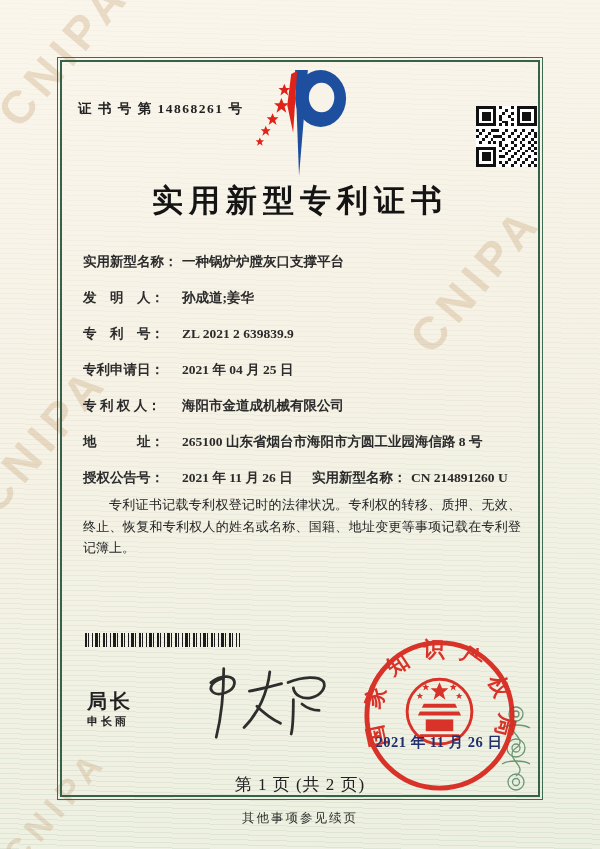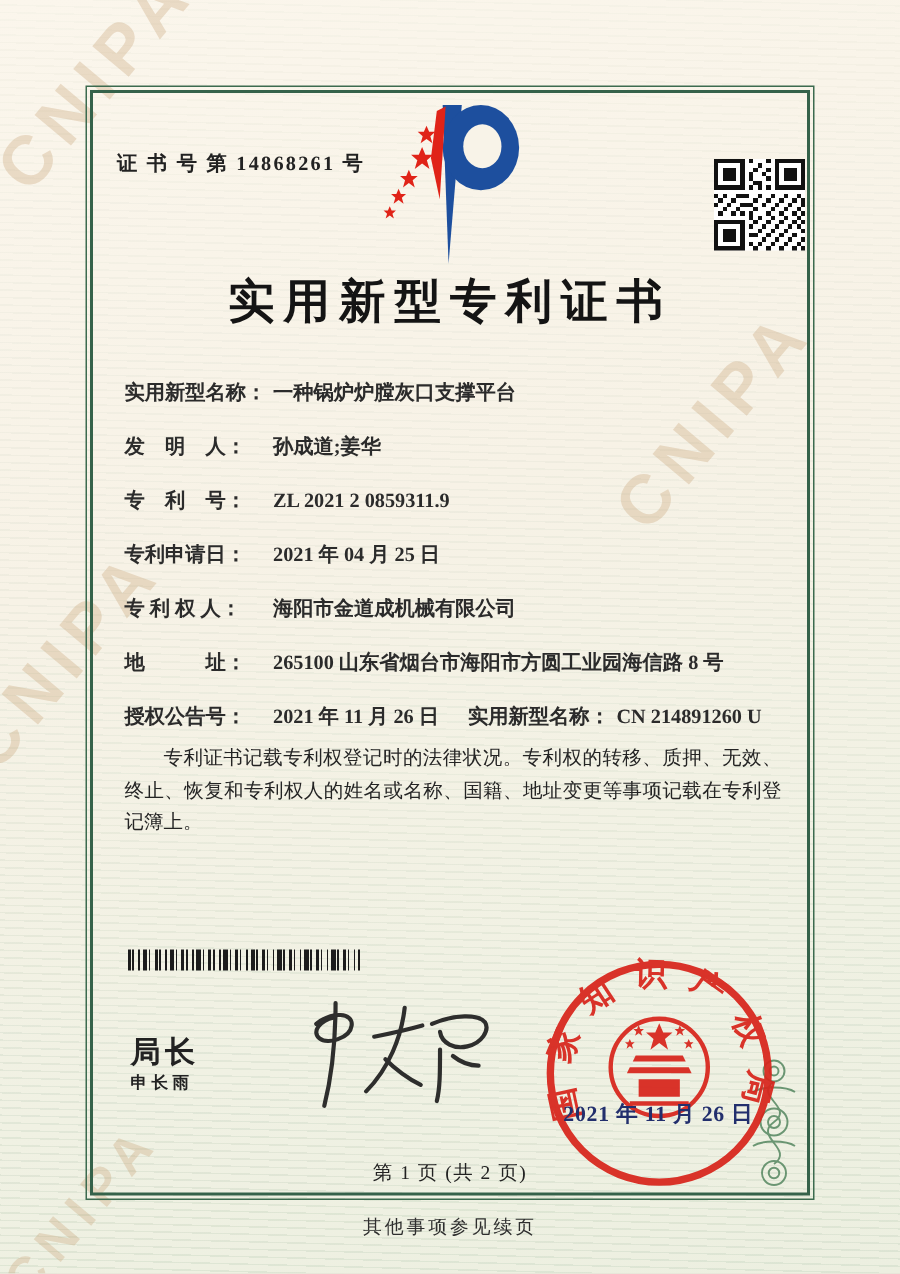--- a/index.html
+++ b/index.html
@@ -52,21 +52,21 @@
              letter-spacing:3px;z-index:2;}
   .sig-name{position:absolute;left:87px;top:714px;font-size:11px;font-weight:600;
             letter-spacing:3px;z-index:2;}
   .signature{position:absolute;left:183px;top:664px;width:150px;height:80px;z-index:3;}
   
   .seal{position:absolute;left:361px;top:637px;width:157px;height:157px;z-index:2;opacity:.93;}
   .seal-date{position:absolute;left:370px;top:733px;width:138px;text-align:center;z-index:4;
              font-size:14.5px;font-weight:700;color:#222f6d;letter-spacing:.5px;}
   
   .pageind{position:absolute;left:0;top:773px;width:100%;text-align:center;
-           font-size:13px;letter-spacing:1px;z-index:2;}
+           font-size:17px;letter-spacing:1px;z-index:2;}
   .contnote{position:absolute;left:0;top:810px;width:100%;text-align:center;
             font-size:12.5px;letter-spacing:2px;z-index:2;color:#2e2e2e;}
   .ornament{position:absolute;left:492px;top:698px;width:48px;height:96px;z-index:1;opacity:.8;}
 </style>
 </head>
 <body>
 
 <div class="page">
 
   <div class="guilloche"></div>
@@ -106,21 +106,21 @@
   <h1 class="title">实用新型专利证书</h1>
 
   <div class="fields">
     <div class="frow first">
       <span class="flabel">实用新型名称：</span><span class="fvalue">一种锅炉炉膛灰口支撑平台</span>
     </div>
     <div class="frow">
       <span class="flabel">发　明　人：</span><span class="fvalue">孙成道;姜华</span>
     </div>
     <div class="frow">
-      <span class="flabel">专　利　号：</span><span class="fvalue">ZL 2021 2 0859311.9</span>
+      <span class="flabel">专　利　号：</span><span class="fvalue">ZL 2021 2 639839.9</span>
     </div>
     <div class="frow">
       <span class="flabel">专利申请日：</span><span class="fvalue">2021 年 04 月 25 日</span>
     </div>
     <div class="frow">
       <span class="flabel">专 利 权 人：</span><span class="fvalue">海阳市金道成机械有限公司</span>
     </div>
     <div class="frow">
       <span class="flabel">地　　　址：</span><span class="fvalue">265100  山东省烟台市海阳市方圆工业园海信路 8 号</span>
     </div>

